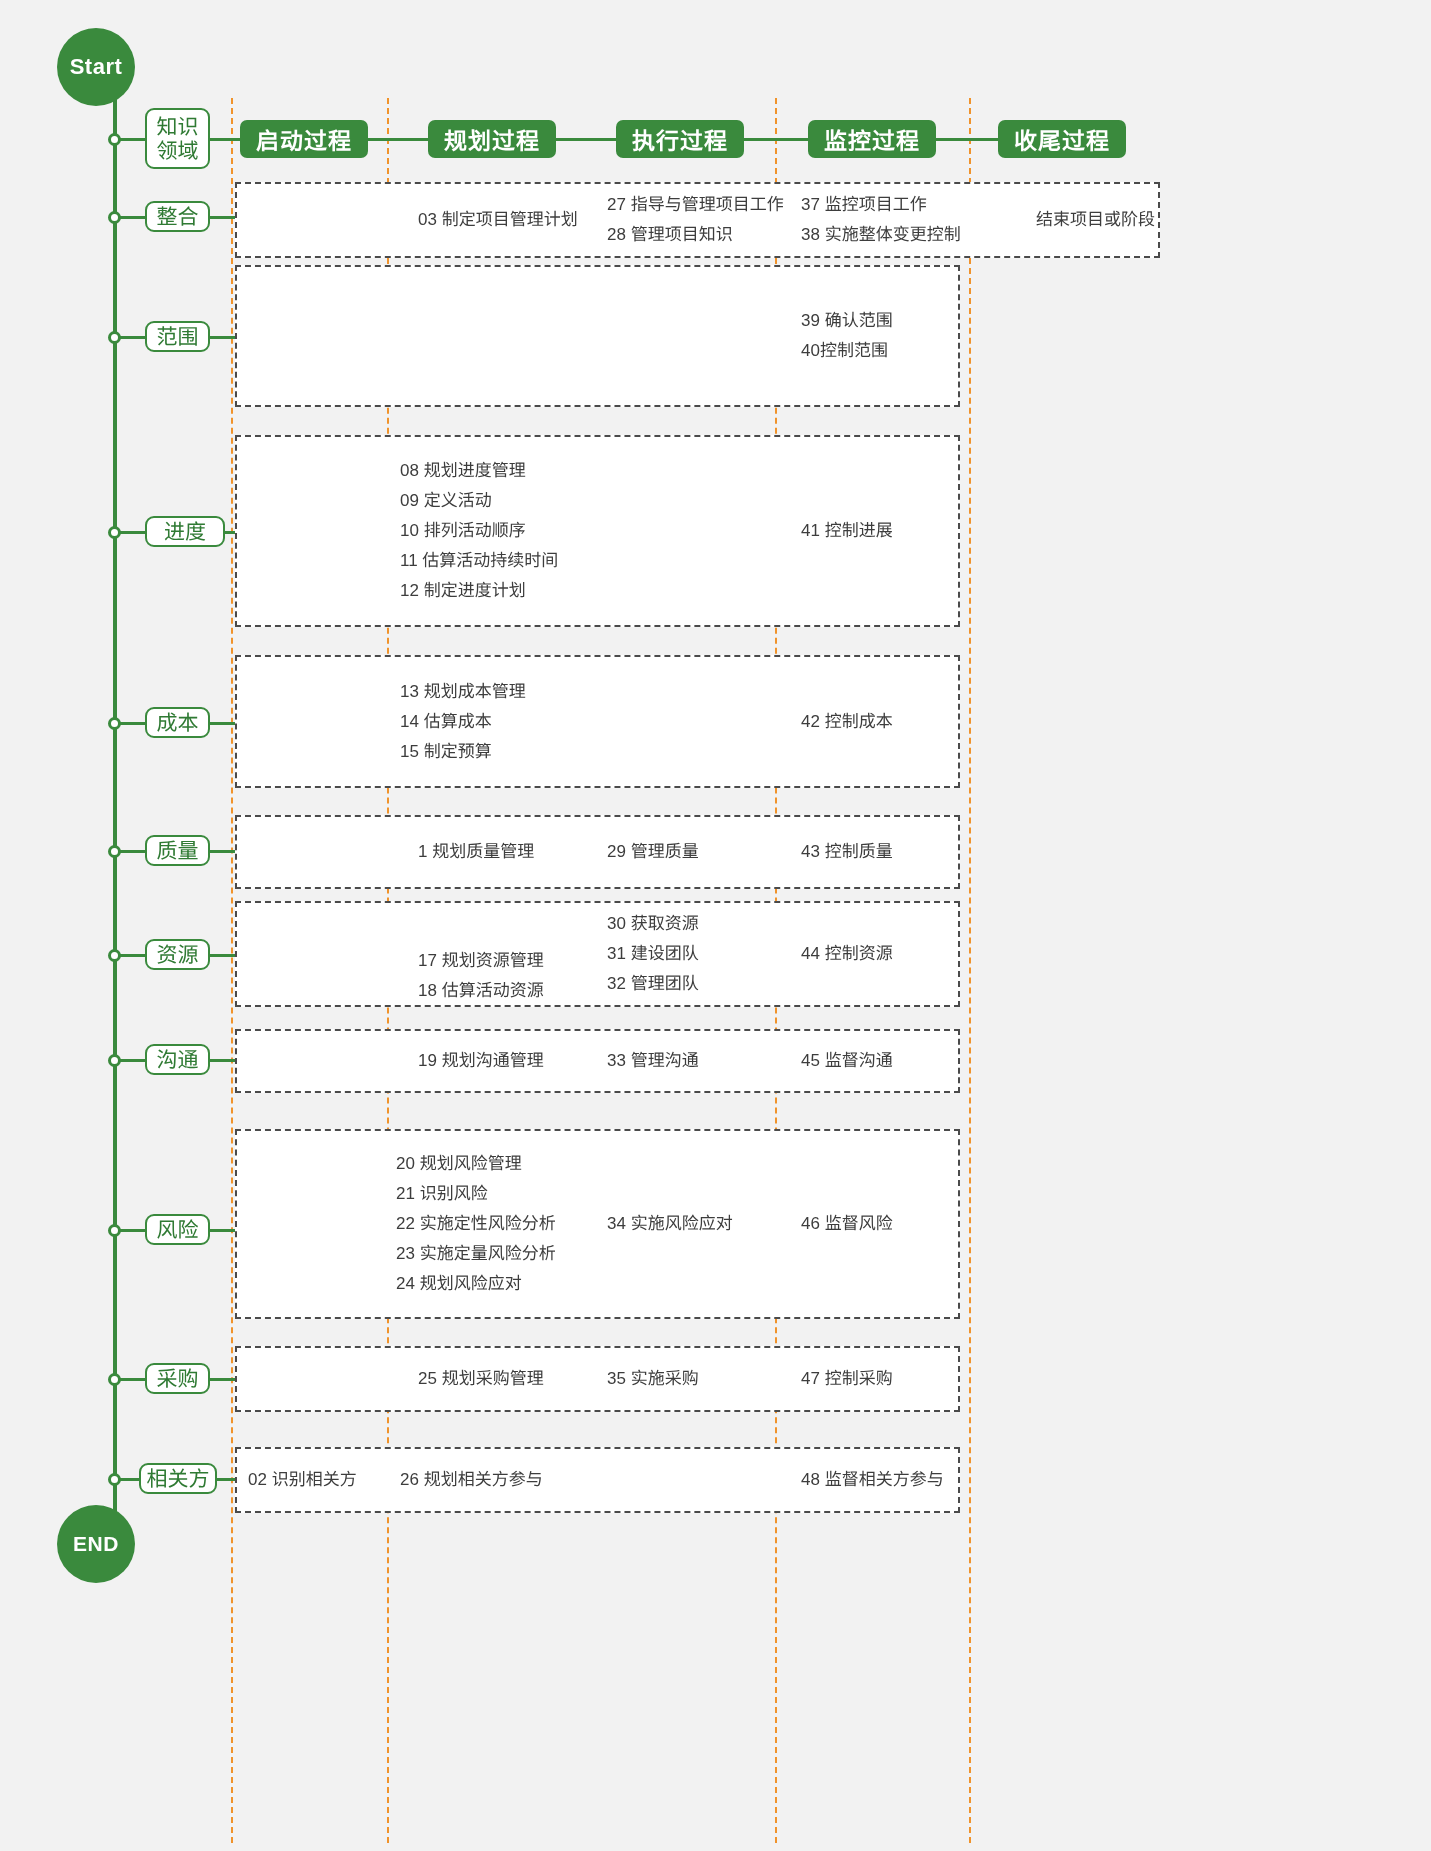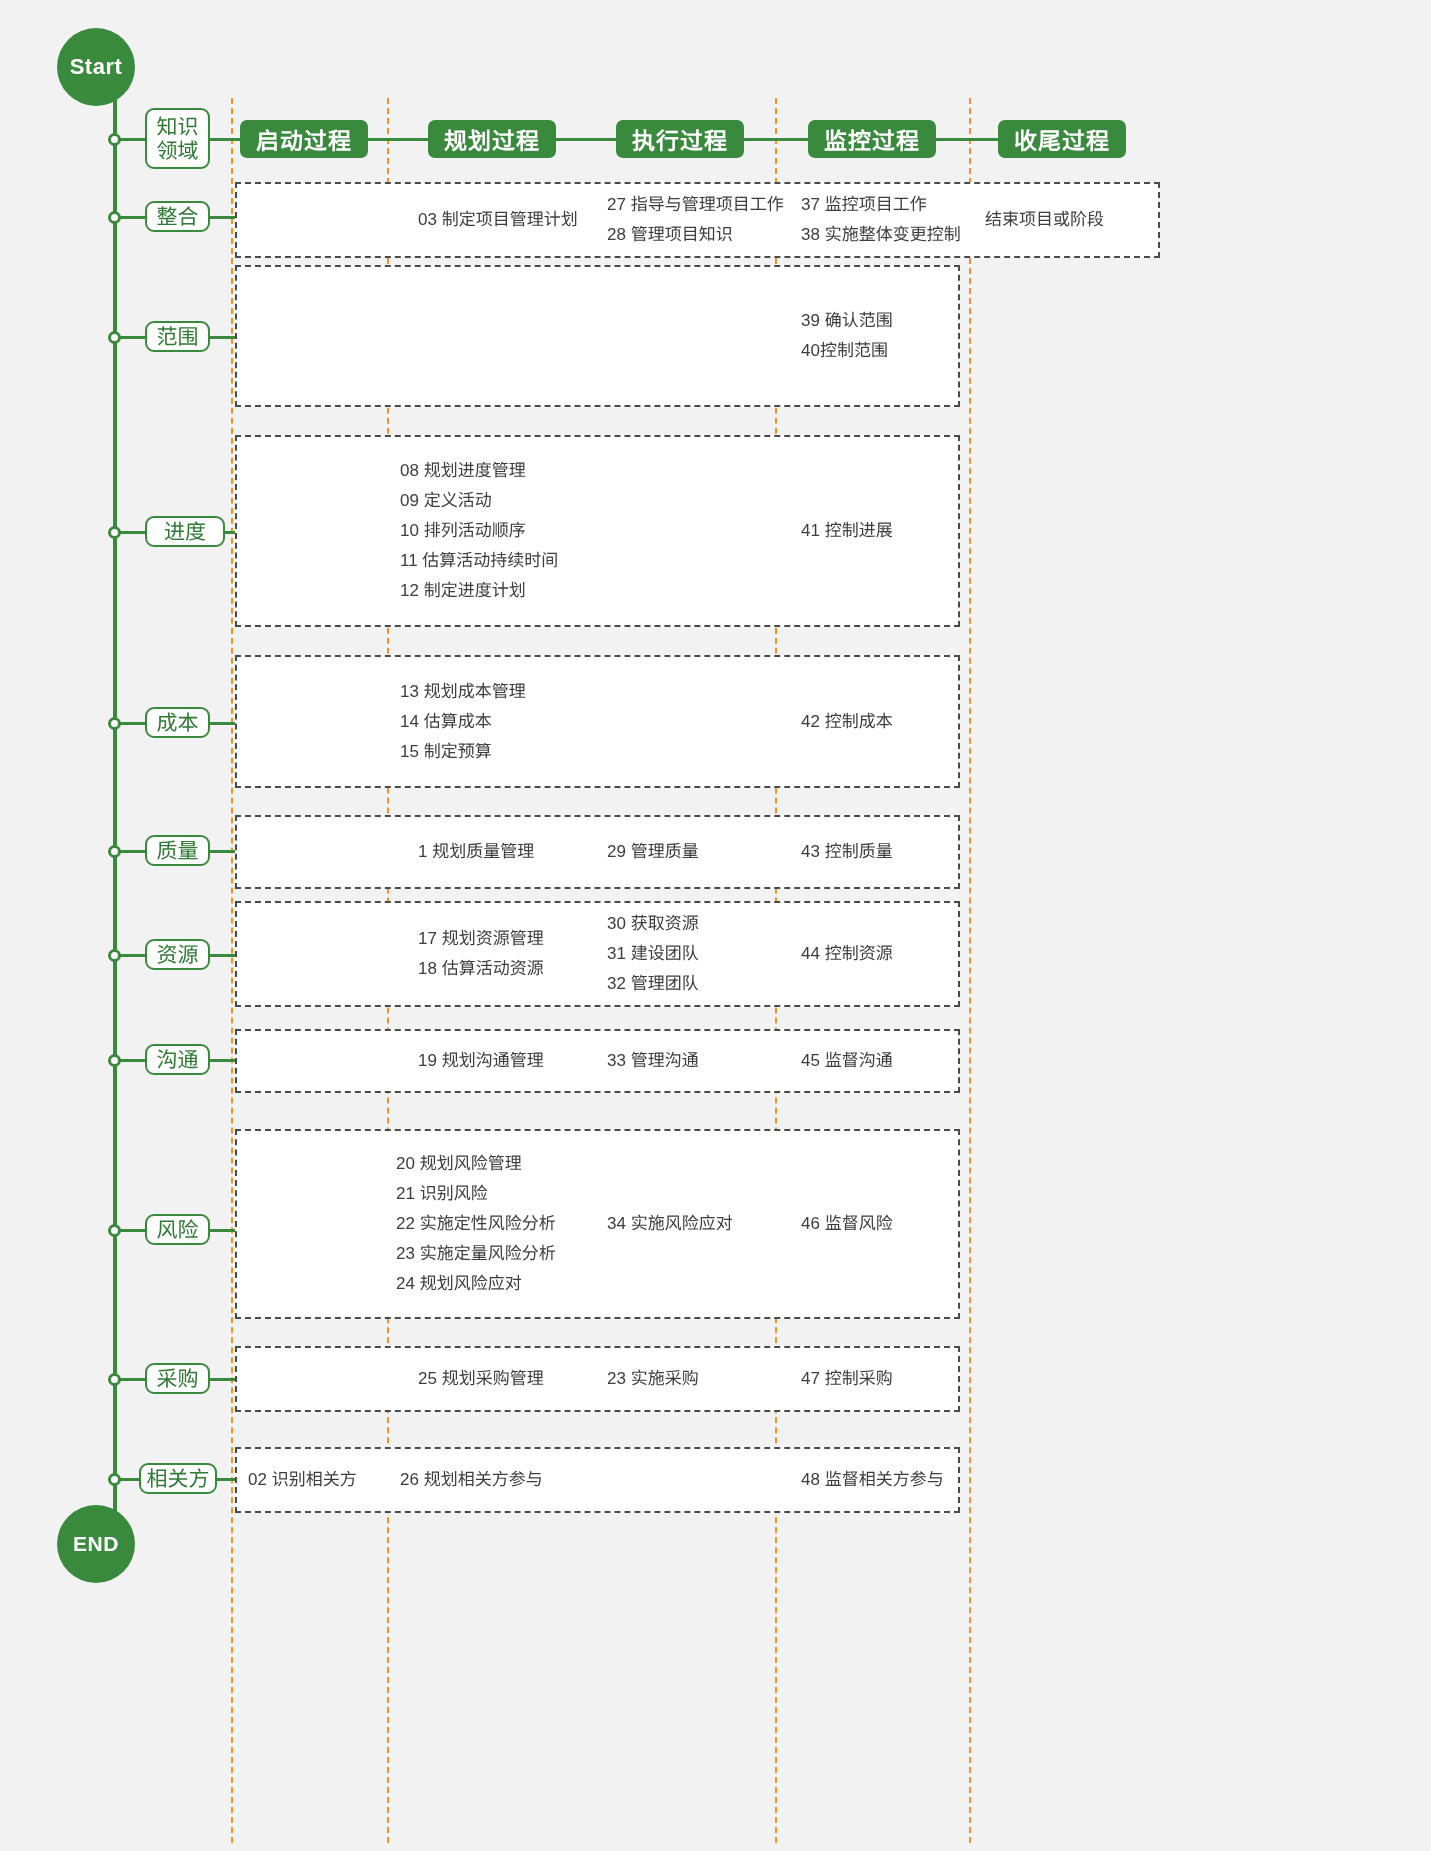--- a/index.html
+++ b/index.html
@@ -106,21 +106,21 @@
     display:flex;
     flex-direction:column;
     justify-content:center;
     font-size:17px;
     line-height:30px;
     color:#3d3d3d;
     white-space:nowrap;
     z-index:3;
   }
   .cell div{white-space:nowrap;}
-  .cell.centered{align-items:flex-start;text-align:center;}
+  .cell.centered{align-items:flex-end;text-align:center;}
 </style>
 </head>
 <body>
 
 <div id="stage">
 
   <div class="spine"></div>
 
   <div class="terminator" id="start-node">
     <span>Start</span>
@@ -259,21 +259,21 @@
   </div>
 
   <div class="spine-dot" style="left:108px;top:949px"></div>
   <div class="domain-connector" style="left:117px;top:954px;width:28px"></div>
   <div class="domain-chip" style="left:145px;top:939px;width:65px;height:31px">
     <span>资源</span>
   </div>
   <div class="chip-tail" style="left:210px;top:954px;width:25px"></div>
 
   <div class="row-box" style="left:235px;top:901px;width:725px;height:106px"></div>
-  <div class="cell" style="left:418px;top:901px;width:200px;height:106px">
+  <div class="cell" style="left:418px;top:923px;width:200px;height:106px">
     <div>17 规划资源管理</div>
     <div>18 估算活动资源</div>
   </div>
   <div class="cell" style="left:607px;top:901px;width:170px;height:106px">
     <div>30 获取资源</div>
     <div>31 建设团队</div>
     <div>32 管理团队</div>
   </div>
   <div class="cell" style="left:801px;top:901px;width:160px;height:106px">
     <div>44 控制资源</div>
@@ -324,21 +324,21 @@
   <div class="domain-chip" style="left:145px;top:1363px;width:65px;height:31px">
     <span>采购</span>
   </div>
   <div class="chip-tail" style="left:210px;top:1378px;width:25px"></div>
 
   <div class="row-box" style="left:235px;top:1346px;width:725px;height:66px"></div>
   <div class="cell" style="left:418px;top:1346px;width:200px;height:66px">
     <div>25 规划采购管理</div>
   </div>
   <div class="cell" style="left:607px;top:1346px;width:170px;height:66px">
-    <div>23 实施采购</div>
+    <div>35 实施采购</div>
   </div>
   <div class="cell" style="left:801px;top:1346px;width:160px;height:66px">
     <div>47 控制采购</div>
   </div>
 
   <div class="spine-dot" style="left:108px;top:1473px"></div>
   <div class="domain-connector" style="left:117px;top:1478px;width:22px"></div>
   <div class="domain-chip" style="left:139px;top:1463px;width:78px;height:31px">
     <span>相关方</span>
   </div>

